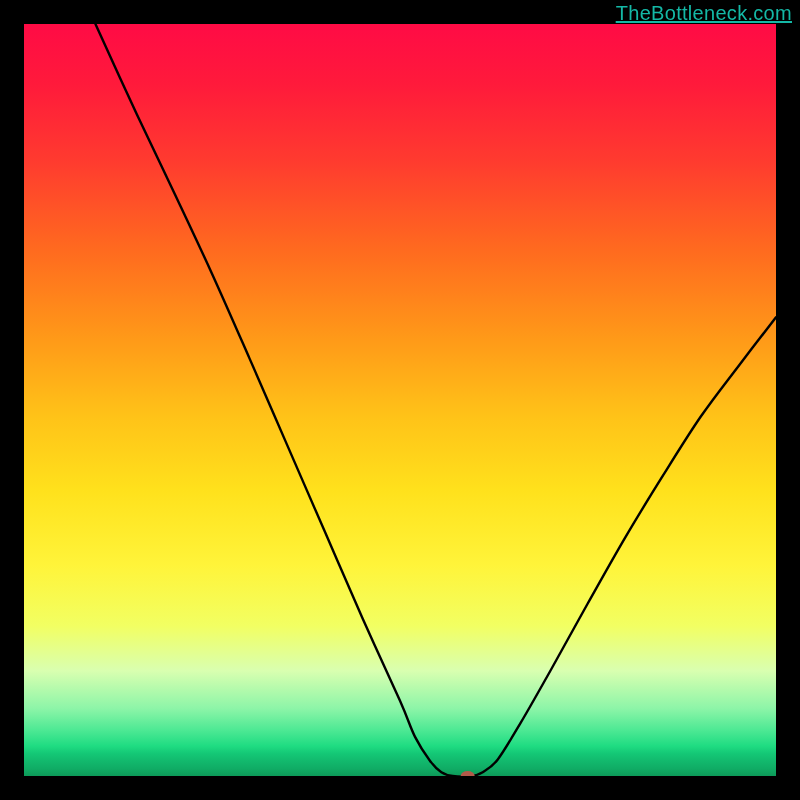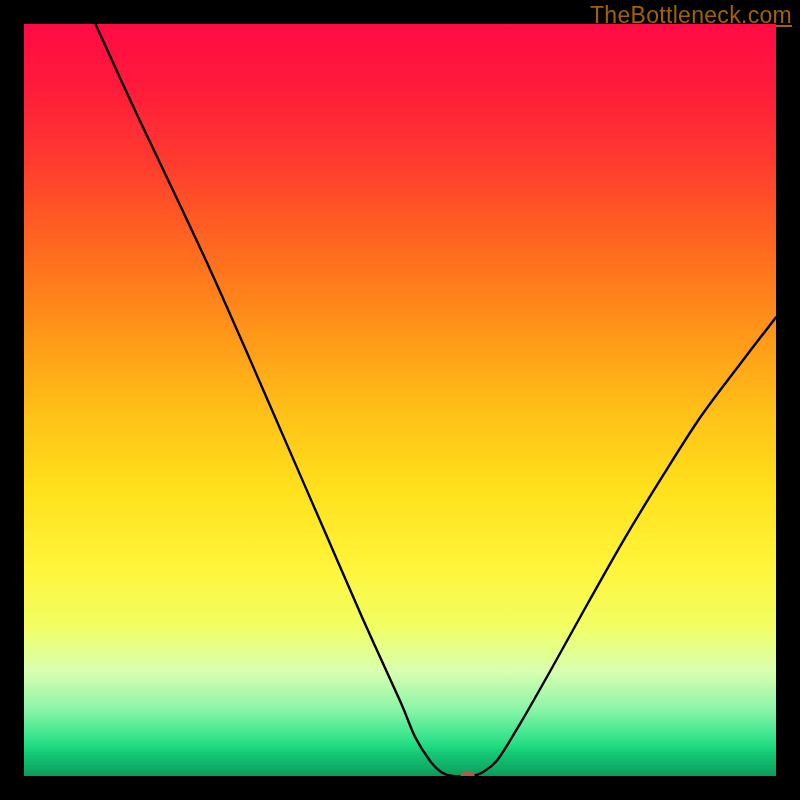--- a/index.html
+++ b/index.html
@@ -50,22 +50,22 @@
   }
   .plot-svg {
     position: absolute;
     top: 0;
     left: 0;
   }
   .watermark {
     position: absolute;
     top: 2px;
     right: 8px;
-    color: #a16207;
-    font-size: 23px;
+    color: #14b8a6;
+    font-size: 20px;
     letter-spacing: 0.3px;
     text-align: right;
     user-select: none;
     text-decoration: underline;
   }
 </style>
 </head>
 <body>
 
 <div class="frame">

